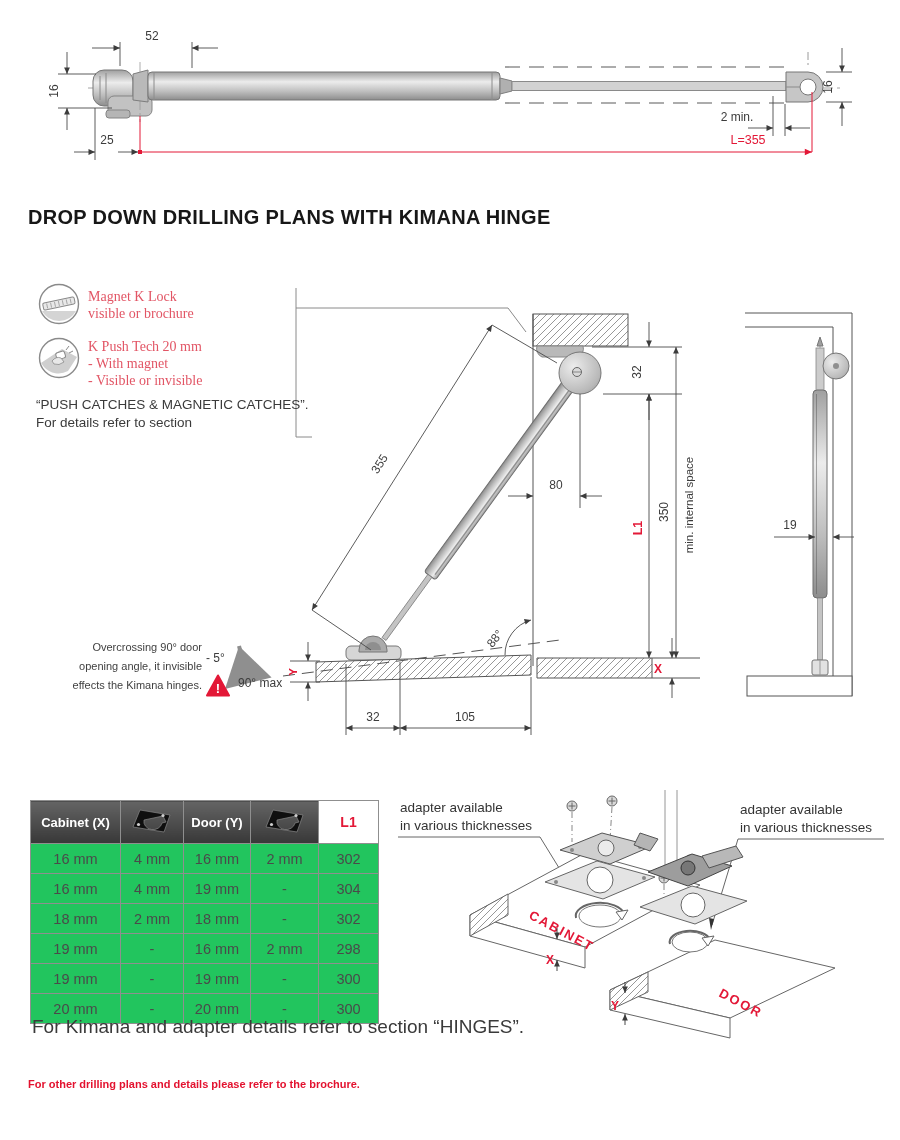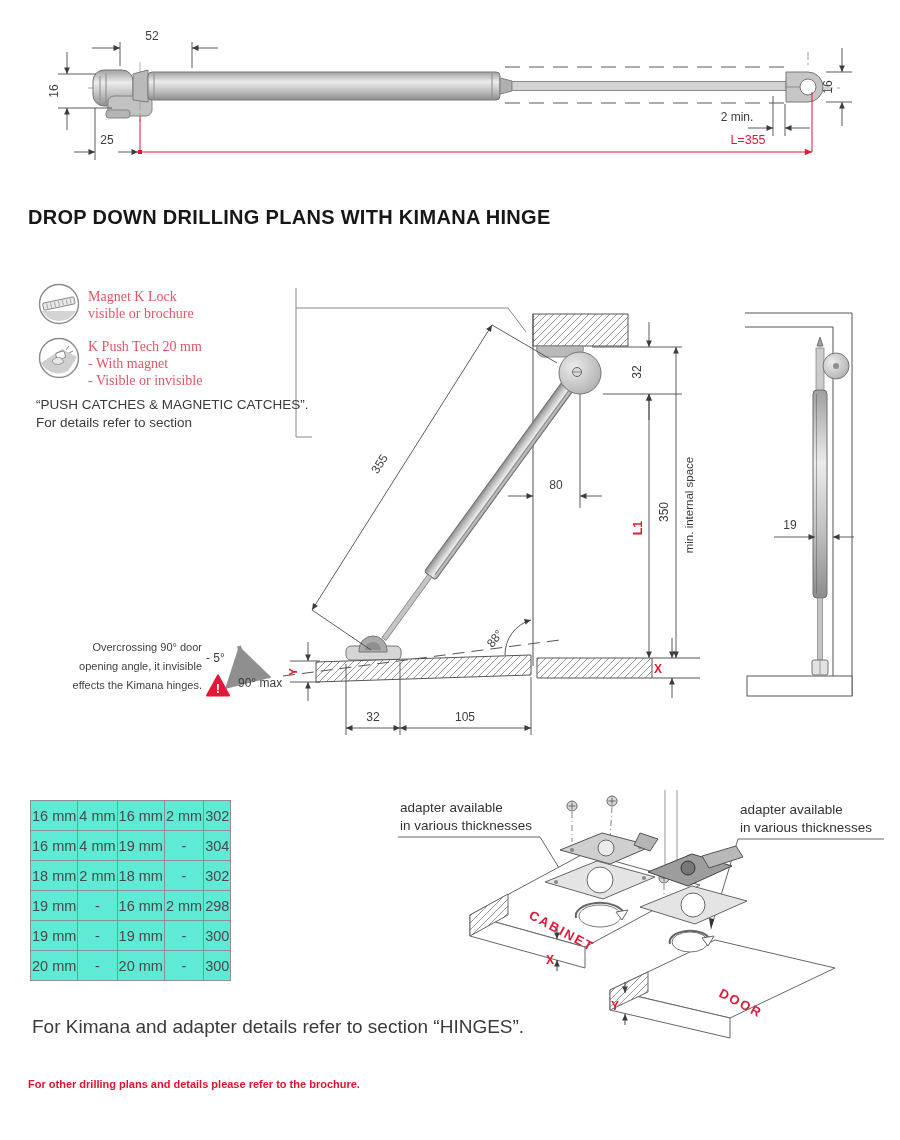--- a/index.html
+++ b/index.html
@@ -12,21 +12,21 @@
   #heading{left:28px;top:206px;font-size:20px;font-weight:bold;color:#171717;letter-spacing:.3px;}
   .callout-title{font-size:14px;color:#e25565;line-height:17px;font-family:Liberation Serif, serif;}
   .callout-details{font-size:13.5px;color:#3a3a3a;line-height:18px;}
   #warning-text{left:16px;top:638px;width:186px;text-align:right;font-size:11px;color:#3f3f3f;line-height:19px;}
   
   #table-wrap{left:30px;top:800px;}
   table{border-collapse:collapse;}
   td,th{border:1px solid #8f8f8f;text-align:center;vertical-align:middle;}
   th{background:linear-gradient(#646464,#383838);color:#fff;font-size:13px;font-weight:bold;height:40px;}
   th.l1{background:#fff;color:#e31837;font-size:14px;}
-  td{height:27px;font-size:14.5px;color:#4a4a4a;background:#5eead4;}
+  td{height:27px;font-size:14.5px;color:#4a4a4a;background:#22c55e;}
   .c1{width:87px}.c2{width:60px}.c3{width:64px}.c4{width:65px}.c5{width:57px}
   #table-note{left:32px;top:1016px;font-size:19px;color:#3a3a3a;}
   #footer{left:28px;top:1078px;font-size:11px;font-weight:bold;color:#e3122f;}
 </style>
 </head>
 <body>
 
 <div id="page">
 
 <svg class="abs" style="left:0;top:0" width="900" height="200" viewBox="0 0 900 200">
@@ -306,20 +306,39 @@
   <div>effects the Kimana hinges.</div>
 </div>
 <svg class="abs" style="left:206px;top:674px" width="24" height="23" viewBox="0 0 24 23">
   <polygon points="12,1.5 23,21.5 1,21.5" fill="#e31837" stroke="#e31837" stroke-width="2" stroke-linejoin="round"></polygon>
   <text x="12" y="19" text-anchor="middle" font-size="13" font-weight="bold" fill="#fff">!</text>
 </svg>
 
 <div id="table-wrap" class="abs">
   <table>
     <tbody>
+          <tr>
+      <th class="c1">Cabinet (X)</th>
+      <th class="c2">
+        <svg width="44" height="28" viewBox="0 0 44 28">
+          <path fill-rule="evenodd" fill="#0f0f0f" stroke="#888" stroke-width="0.7" d="M10,3 L40,8 L34,25 L3,20 z  M14,13 a9,8 0 1 0 18,3 l4,-1 -3,-6 z"></path>
+          <circle cx="8.5" cy="17.5" r="1.6" fill="#cfcfcf"></circle>
+          <circle cx="33" cy="8.5" r="1.6" fill="#cfcfcf"></circle>
+        </svg>
+      </th>
+      <th class="c3">Door (Y)</th>
+      <th class="c4">
+        <svg width="44" height="28" viewBox="0 0 44 28">
+          <path fill-rule="evenodd" fill="#0f0f0f" stroke="#888" stroke-width="0.7" d="M10,3 L40,8 L34,25 L3,20 z  M14,13 a9,8 0 1 0 18,3 l4,-1 -3,-6 z"></path>
+          <circle cx="8.5" cy="17.5" r="1.6" fill="#cfcfcf"></circle>
+          <circle cx="33" cy="8.5" r="1.6" fill="#cfcfcf"></circle>
+        </svg>
+      </th>
+      <th class="c5 l1">L1</th>
+    </tr>
     <tr>
       <td>16 mm</td>
             <td>4 mm</td>
             <td>16 mm</td>
             <td>2 mm</td>
             <td>302</td>
     </tr>
     <tr>
       <td>16 mm</td>
             <td>4 mm</td>

